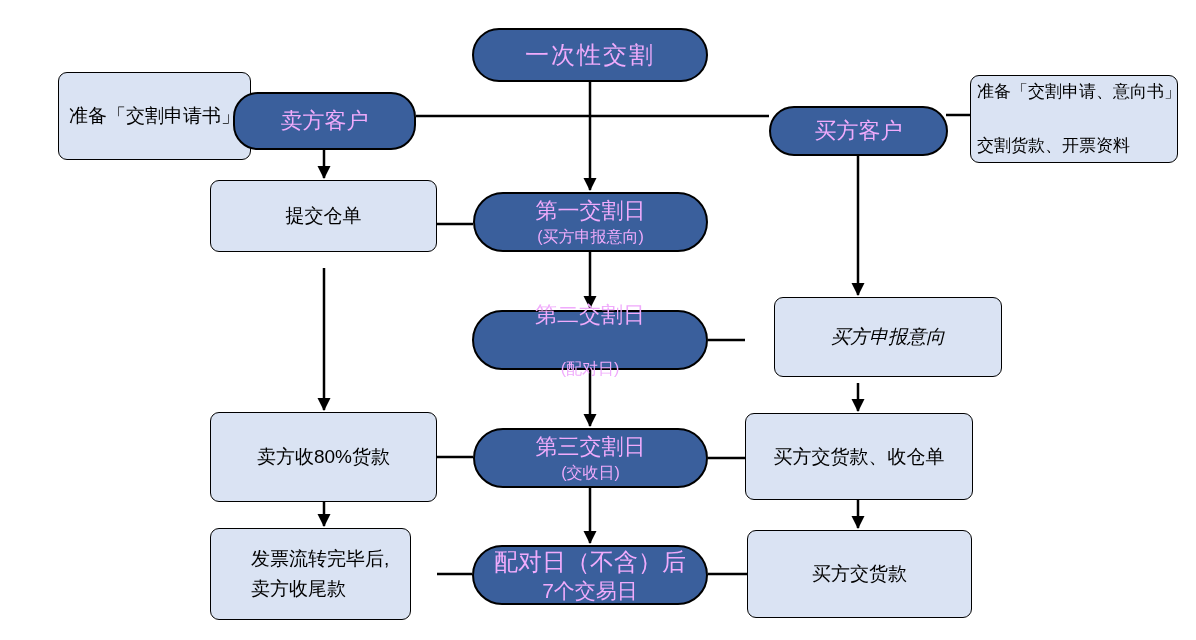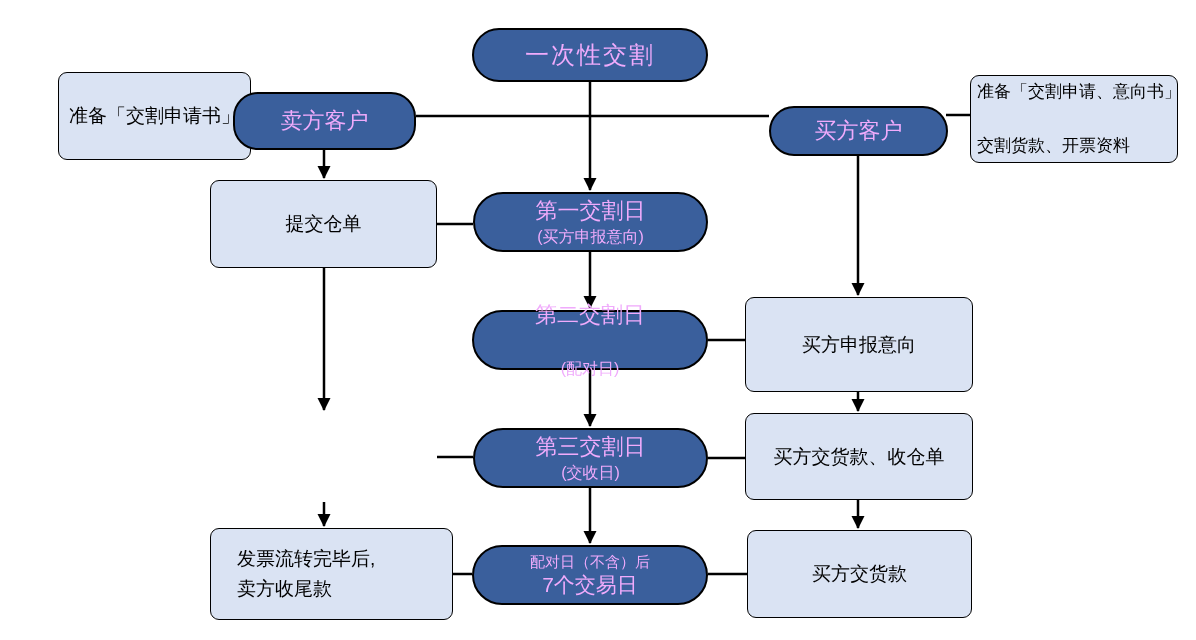--- a/index.html
+++ b/index.html
@@ -89,55 +89,58 @@
 
   <div class="node pill t-main" style="left:769px;top:90px;width:179px;height:50px;border-radius:25px;margin-top:16px;">
     <span>买方客户</span>
   </div>
 
   <div class="node box t-small left-align" style="left:970px;top:75px;width:208px;height:88px;padding-left:6px;white-space:nowrap;gap:20px;">
     <span>准备「交割申请、意向书」</span>
     <span>交割货款、开票资料</span>
   </div>
 
-  <div class="node box t-box" style="left:210px;top:180px;width:227px;height:88px;">
+  <div class="node box t-box" style="left:210px;top:180px;width:227px;height:72px;">
     <span>提交仓单</span>
   </div>
 
   <div class="node pill" style="left:473px;top:192px;width:235px;height:60px;border-radius:30px;">
     <span class="t-main">第一交割日</span>
     <span class="t-sub">(买方申报意向)</span>
   </div>
 
   <div class="node pill" style="left:472px;top:310px;width:236px;height:60px;border-radius:30px;gap:28px;">
     <span class="t-main">第二交割日</span>
     <span class="t-sub">(配对日)</span>
   </div>
 
-  <div class="node box t-box" style="left:745px;top:297px;width:228px;height:95px;">
+  <div class="node box t-box" style="left:774px;top:297px;width:228px;height:80px;font-style:italic;">
     <span>买方申报意向</span>
   </div>
 
+  <div class="node box t-box" style="left:210px;top:412px;width:227px;height:90px;">
+    <span>卖方收80%货款</span>
+  </div>
 
   <div class="node pill" style="left:473px;top:428px;width:235px;height:60px;border-radius:30px;">
     <span class="t-main">第三交割日</span>
     <span class="t-sub">(交收日)</span>
   </div>
 
   <div class="node box t-box" style="left:745px;top:413px;width:228px;height:87px;">
     <span>买方交货款、收仓单</span>
   </div>
 
-  <div class="node box t-box left-align" style="left:210px;top:528px;width:243px;height:92px;padding-left:26px;line-height:1.6;">
+  <div class="node box t-box left-align" style="left:210px;top:528px;width:201px;height:92px;padding-left:40px;line-height:1.6;">
     <span>发票流转完毕后,</span>
     <span>卖方收尾款</span>
   </div>
 
   <div class="node pill" style="left:472px;top:545px;width:236px;height:60px;border-radius:30px;line-height:1.3;">
-    <span style="font-size:15px;">配对日（不含）后</span>
+    <span style="font-size:24px;">配对日（不含）后</span>
     <span style="font-size:21px;">7个交易日</span>
   </div>
 
   <div class="node box t-box" style="left:747px;top:530px;width:225px;height:88px;">
     <span>买方交货款</span>
   </div>
 
 </div>
 
 </body></html>

